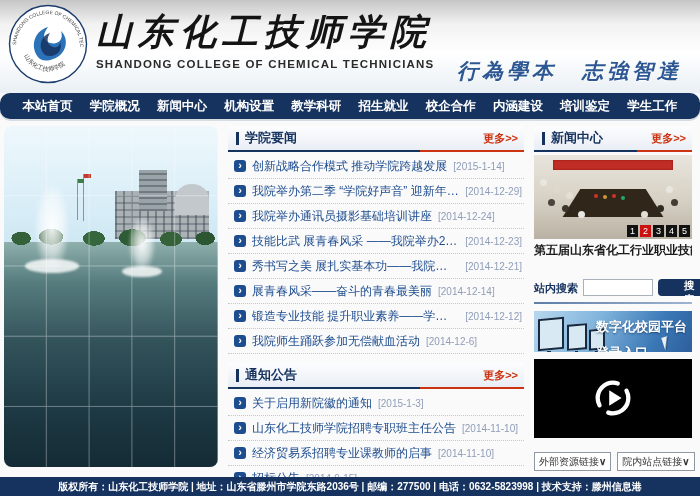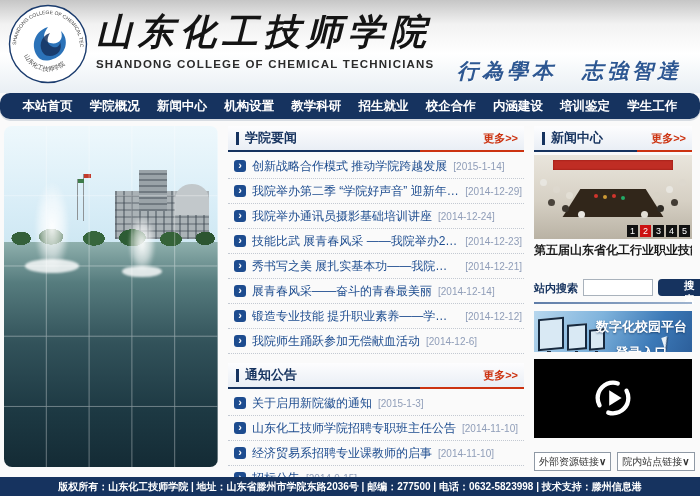--- a/index.html
+++ b/index.html
@@ -121,21 +121,21 @@
   .campus-banner { position: relative; width: 158px; height: 50px; margin-top: 7px; overflow: hidden; cursor: pointer;
     background: linear-gradient(115deg, #b7d7ee 0%, #7fb3dc 40%, #3c79b7 75%, #2c5f9b 100%); }
   .monitor { position: absolute; border: 2px solid #17293e; background: #d9e9f4; transform: skewY(-5deg); }
   .monitor.m1 { left: 4px; top: 7px; width: 26px; height: 32px; }
   .monitor.m2 { left: 33px; top: 13px; width: 20px; height: 26px; }
   .monitor.m3 { left: 55px; top: 18px; width: 16px; height: 21px; }
   .monitor-stand { position: absolute; background: #17293e; }
   .monitor-stand.st1 { left: 13px; top: 40px; width: 4px; height: 7px; }
   .monitor-stand.st2 { left: 41px; top: 40px; width: 3px; height: 6px; }
   .monitor-stand.st3 { left: 61px; top: 40px; width: 3px; height: 5px; }
-  .banner-text { position: absolute; right: 5px; top: 7px; text-align: center; color: #fff; font-weight: bold;
+  .banner-text { position: absolute; right: 5px; top: 7px; text-align: left; color: #fff; font-weight: bold;
     text-shadow: 0 1px 2px rgba(10,40,80,.6); }
   .banner-text .l1 { font-size: 13px; }
   .banner-text .l2 { font-size: 13px; margin-top: 8px; }
   .cursor-icon { position: absolute; right: 18px; bottom: 3px; width: 0; height: 0;
     border-left: 6px solid #e8f1f8; border-right: 5px solid transparent; border-bottom: 13px solid transparent;
     transform: rotate(-18deg); filter: drop-shadow(1px 1px 0 #2a4a70); }
 
   .video-player { width: 158px; height: 97px; margin-top: 7px; background: #000;
     display: flex; align-items: center; justify-content: center; cursor: pointer; }
 

